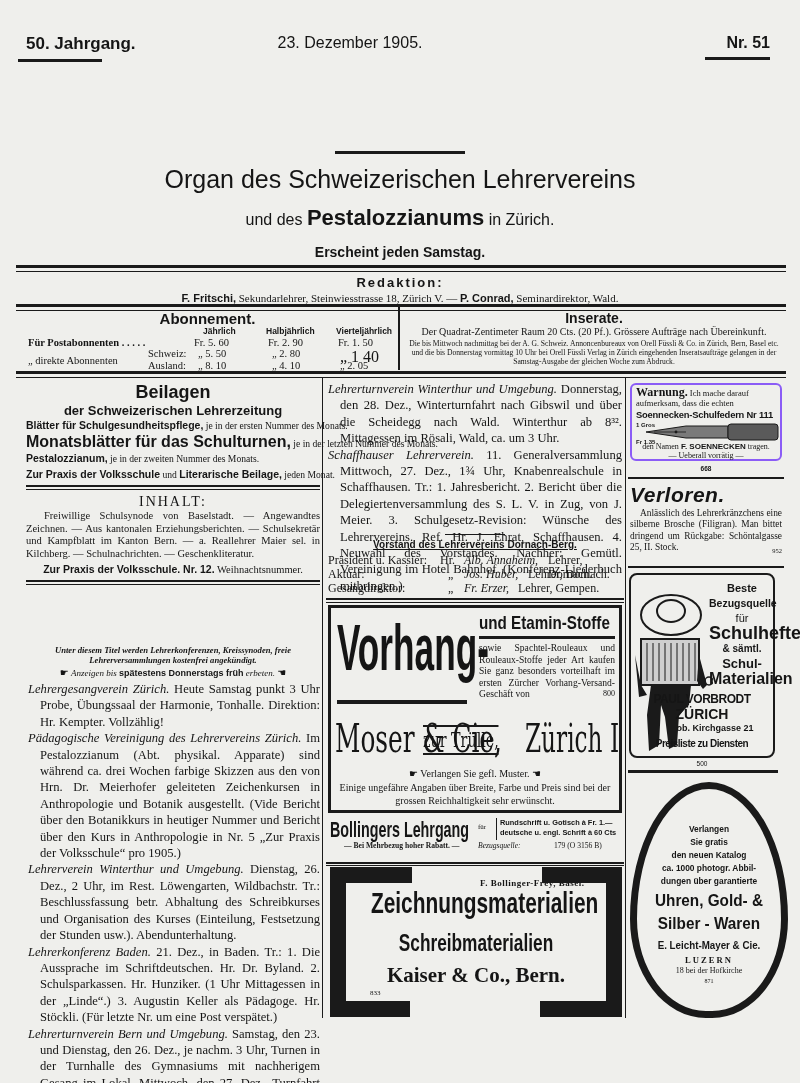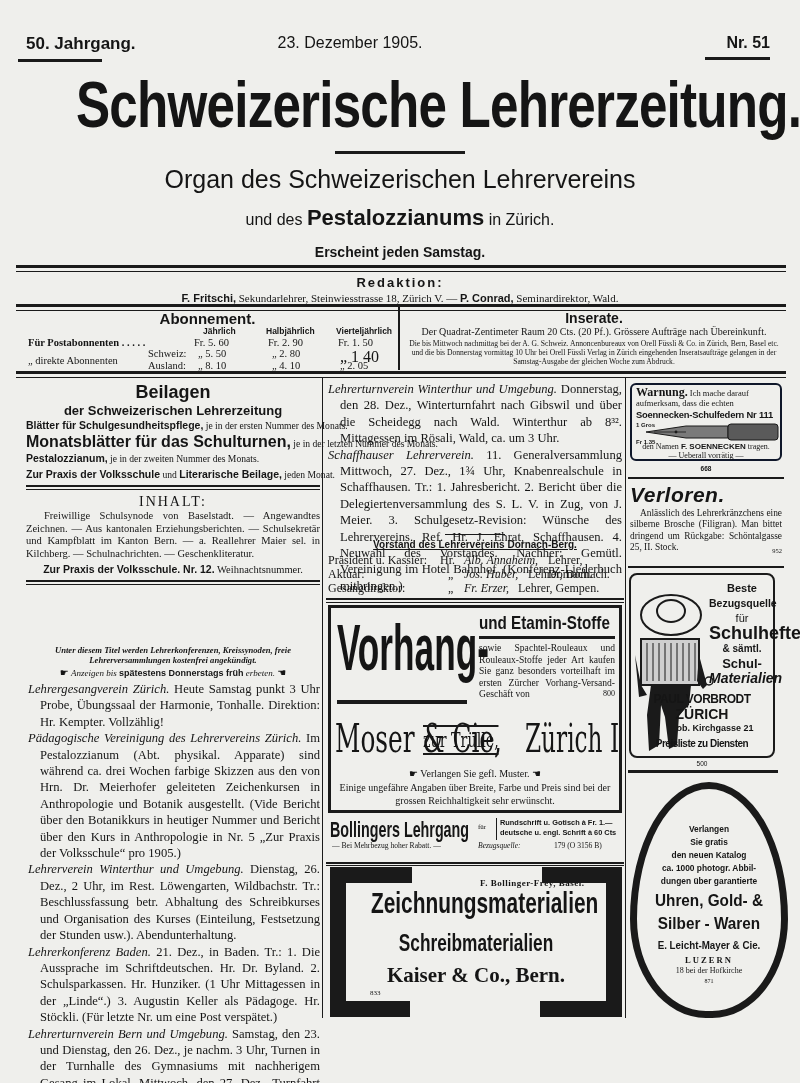--- a/index.html
+++ b/index.html
@@ -22,23 +22,20 @@
 <body>
 
 <div class="page">
 
   <div class="abs sans" style="left:26px;top:34px;font-size:17px;font-weight:bold;">50. Jahrgang.</div>
   <div class="rule" style="left:18px;top:59px;width:84px;height:3px;"></div>
   <div class="abs sans" style="left:205px;top:34px;width:290px;text-align:center;font-size:16px;">23. Dezember 1905.</div>
   <div class="abs sans" style="left:700px;top:34px;width:70px;text-align:right;font-size:16px;font-weight:bold;">Nr. 51</div>
   <div class="rule" style="left:705px;top:57px;width:65px;height:3px;"></div>
 
-  <div class="abs" style="left:76px;top:70px;width:660px;height:75px;overflow:visible;">
-    <div class="cond" style="font-size:64px;line-height:70px;letter-spacing:-1px;transform:scaleX(0.8);white-space:nowrap;width:820px;">Schweizerische Lehrerzeitung.</div>
-  </div>
   <div class="rule" style="left:335px;top:151px;width:130px;height:3px;"></div>
 
   <div class="abs sans center" style="left:60px;top:165px;width:680px;font-size:25px;">Organ des Schweizerischen Lehrervereins</div>
   <div class="abs sans center" style="left:100px;top:205px;width:600px;font-size:16px;">
     <span>und des</span>
     <span style="font-size:22px;font-weight:bold;">Pestalozzianums</span>
     <span>in Zürich.</span>
   </div>
   <div class="abs sans center" style="left:200px;top:244px;width:400px;font-size:14px;font-weight:bold;">Erscheint jeden Samstag.</div>
 
@@ -180,41 +177,41 @@
   </div>
 
   <div class="abs" style="left:328px;top:817px;width:294px;height:44px;">
     <div class="cond" style="position:absolute;left:2px;top:0;font-size:22px;transform:scaleX(0.65);white-space:nowrap;">Bollingers Lehrgang</div>
     <div style="position:absolute;left:150px;top:6px;font-size:7px;">für</div>
     <div class="vline" style="left:168px;top:1px;height:22px;width:1px;"></div>
     <div class="sans b" style="position:absolute;left:172px;top:1px;font-size:7.4px;line-height:10px;white-space:nowrap;">
       <div>Rundschrift u. Gotisch à Fr. 1.—</div>
       <div>deutsche u. engl. Schrift à 60 Cts</div>
     </div>
-    <div style="position:absolute;left:4px;top:24px;font-size:7.6px;">— Bei Mehrbezug hoher Rabatt. —</div>
+    <div style="position:absolute;left:16px;top:24px;font-size:7.6px;font-weight:bold;">— Bei Mehrbezug hoher Rabatt. —</div>
     <div class="it" style="position:absolute;left:150px;top:24px;font-size:7.6px;">Bezugsquelle:</div>
     <div style="position:absolute;left:226px;top:24px;font-size:7.6px;">179 (O 3156 B)</div>
     <div class="b" style="position:absolute;left:152px;top:33px;font-size:9px;letter-spacing:0.5px;margin-top:28px;">F. Bollinger-Frey, Basel.</div>
   </div>
   <div class="dbl" style="left:326px;top:862px;width:298px;height:4px;border-top-width:2px;"></div>
 
   <div class="abs" style="left:330px;top:867px;width:292px;height:150px;">
     <div style="position:absolute;left:0;top:0;width:82px;height:16px;background:#1a1a1a;"></div>
     <div style="position:absolute;left:0;top:0;width:16px;height:150px;background:#1a1a1a;"></div>
     <div style="position:absolute;left:0;bottom:0;width:80px;height:16px;background:#1a1a1a;"></div>
     <div style="position:absolute;right:0;top:0;width:80px;height:16px;background:#1a1a1a;"></div>
     <div style="position:absolute;right:0;top:0;width:16px;height:150px;background:#1a1a1a;"></div>
     <div style="position:absolute;right:0;bottom:0;width:82px;height:16px;background:#1a1a1a;"></div>
     <div class="cond center" style="position:absolute;left:0;top:20px;width:292px;font-size:29px;transform:scaleX(0.72);transform-origin:center top;white-space:nowrap;">Zeichnungsmaterialien</div>
     <div class="cond center" style="position:absolute;left:0;top:63px;width:292px;font-size:23px;transform:scaleX(0.75);transform-origin:center top;white-space:nowrap;">Schreibmaterialien</div>
     <div class="center b" style="position:absolute;left:0;top:96px;width:292px;font-size:21px;">Kaiser &amp; Co., Bern.</div>
     <div style="position:absolute;left:40px;top:122px;font-size:7px;">833</div>
   </div>
 
-  <div class="abs" style="left:630px;top:383px;width:152px;height:78px;border:2px solid #0f172a;border-radius:6px;">
+  <div class="abs" style="left:630px;top:383px;width:152px;height:78px;border:2px solid #8b5cf6;border-radius:6px;">
     <div style="position:absolute;left:4px;top:2px;width:144px;font-size:8.5px;line-height:10px;">
       <b style="font-size:12px;">Warnung.</b>
       <span>Ich mache darauf aufmerksam, dass die echten</span>
     </div>
     <div class="sans b" style="position:absolute;left:4px;top:24px;font-size:9.4px;white-space:nowrap;letter-spacing:-0.2px;">Soennecken-Schulfedern Nr 111</div>
     <div class="sans b" style="position:absolute;left:4px;top:37px;font-size:6px;">1 Gros</div>
     <svg style="position:absolute;left:14px;top:38px;" width="134" height="18" viewBox="0 0 134 18">
       <path d="M0 9 L40 3 L82 3 L82 15 L40 15 Z" fill="#7a7a7a" stroke="#1a1a1a" stroke-width="1"></path>
       <rect x="82" y="1" width="50" height="16" rx="3" fill="#5a5a5a" stroke="#1a1a1a"></rect>
       <line x1="8" y1="9" x2="40" y2="9" stroke="#1a1a1a" stroke-width="0.8"></line>
@@ -261,21 +258,21 @@
       <circle cx="76" cy="96" r="4" fill="none" stroke="#1a1a1a" stroke-width="1.5"></circle>
       <path d="M18 100 L58 100 L56 120 L46 130 L44 160 L36 164 L32 132 L28 120 L26 160 L16 166 L14 130 Z" fill="#1a1a1a"></path>
     </svg>
     <div class="sans b" style="position:absolute;left:78px;top:6px;width:66px;text-align:center;line-height:15px;">
       <div style="font-size:11px;">Beste</div>
       <div style="font-size:10.5px;">Bezugsquelle</div>
       <div style="font-size:11px;font-weight:normal;">für</div>
       <div style="font-size:18px;">Schulhefte</div>
       <div style="font-size:10px;">&amp; sämtl.</div>
       <div style="font-size:13px;">Schul-</div>
-      <div style="font-size:14px;font-style:italic;">Materialien</div>
+      <div style="font-size:16px;">Materialien</div>
     </div>
     <div class="sans b center" style="position:absolute;left:0;top:117px;width:142px;font-size:12px;letter-spacing:-0.5px;text-transform:uppercase;">Paul Vorbrodt</div>
     <div class="sans b center" style="position:absolute;left:0;top:131px;width:142px;font-size:14px;text-transform:uppercase;">Zürich</div>
     <div class="sans b center" style="position:absolute;left:24px;top:148px;width:120px;font-size:9px;">ob. Kirchgasse 21</div>
     <div class="sans b center" style="position:absolute;left:0;top:163px;width:142px;font-size:10px;letter-spacing:-0.5px;">Preisliste zu Diensten</div>
   </div>
   <div class="abs sans center" style="left:629px;top:760px;width:146px;font-size:6.5px;">500</div>
   <div class="rule" style="left:628px;top:770px;width:150px;height:3px;"></div>
 
   <div class="abs" style="left:630px;top:782px;width:158px;height:236px;border:7px solid #1a1a1a;border-radius:50% 50% 48% 48% / 58% 58% 42% 42%;">

